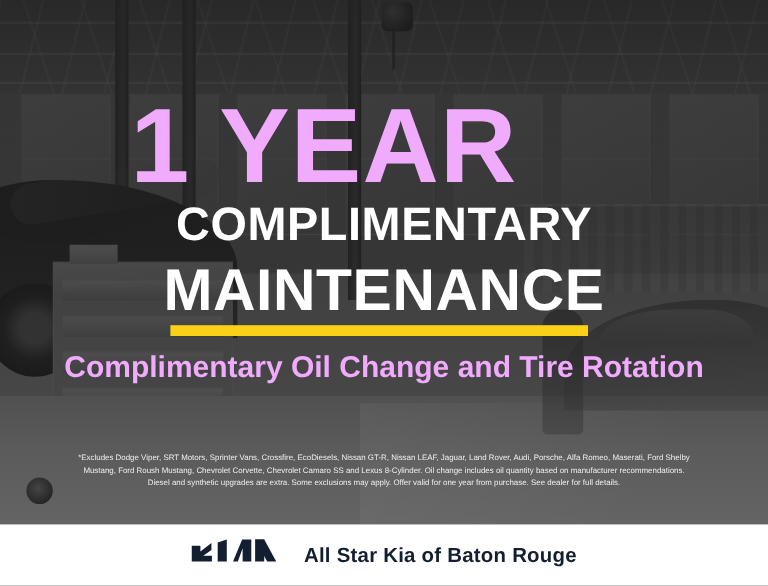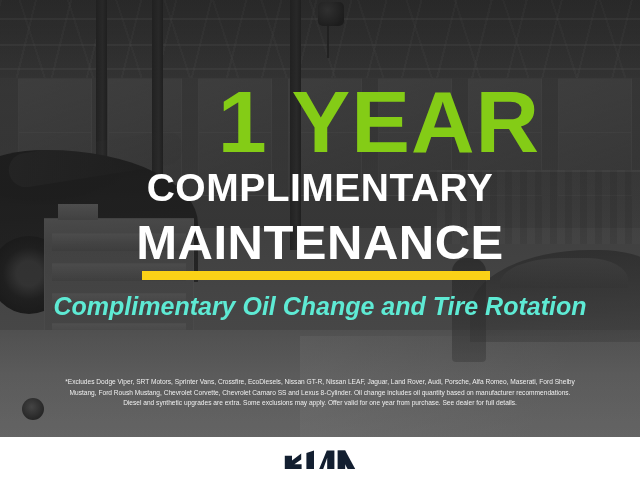--- a/index.html
+++ b/index.html
@@ -176,23 +176,22 @@
     text-align: center;
   }
 
   .headline-year {
     position: absolute;
     left: 0; top: 78px; width: 540px;
     font-size: 88px;
     line-height: 88px;
     font-weight: 700;
     letter-spacing: 1px;
-    color: #84cc16;
+    color: #f0abfc;
     white-space: nowrap;
-    text-align: right;
   }
 
   .headline-sub1, .headline-sub2 {
     position: absolute;
     left: 0; width: 640px;
     font-weight: 700;
     color: #ffffff;
     white-space: nowrap;
   }
   .headline-sub1 {
@@ -211,24 +210,23 @@
   .divider-rule {
     position: absolute;
     left: 142px; top: 271px;
     width: 348px; height: 9px;
     background: #fbd117;
   }
 
   .offer-line1, .offer-line2 {
     position: absolute;
     left: 0; width: 640px;
-    color: #5eead4;
+    color: #f0abfc;
     font-weight: 700;
     white-space: nowrap;
-    font-style: italic;
   }
   .offer-line1 { top: 294px; font-size: 25px; line-height: 25px; }
   .offer-line2 { top: 325px; font-size: 25px; line-height: 25px; }
 
   .disclaimer {
     position: absolute;
     left: 14px; top: 377px;
     width: 612px;
     color: #efefef;
     font-size: 6.6px;
@@ -341,16 +339,17 @@
             <path d="M4 26 L40 26 L40 50 L86 14 L86 44 L52 68 L88 68 L88 92 L4 92 Z"></path>
 
             <path d="M112 12 L150 0 L150 92 L112 92 Z"></path>
 
             <path d="M176 92 L214 0 L252 0 L252 92 L216 92 L216 36 L196 92 Z"></path>
             <path d="M268 0 L306 0 L306 92 L268 92 Z"></path>
             <path d="M268 0 L306 0 L356 92 L318 92 Z"></path>
           </g>
         </svg>
       </span>
+      <span class="dealer-name">All Star Kia of Baton Rouge</span>
     </div>
   </div>
 
 </div>
 
 </body></html>

